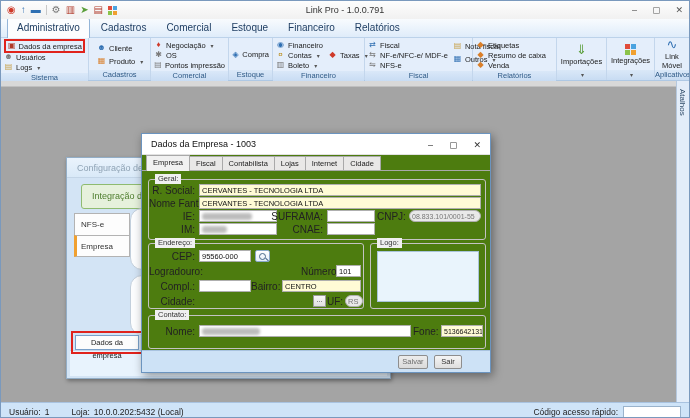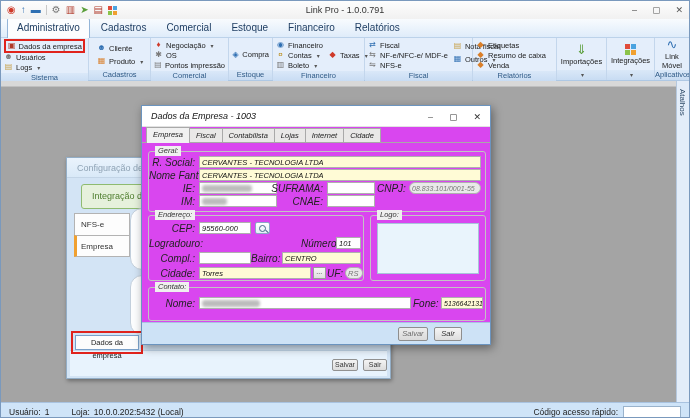--- a/index.html
+++ b/index.html
@@ -59,21 +59,21 @@
   .btabs{position:absolute;left:7px;top:55px;width:56px;}
   .btab{height:22px;background:#fdfdfd;border:1px solid #b3b3b3;border-bottom:none;font-size:8px;color:#333;display:flex;align-items:center;padding-left:6px;cursor:default;}
   .btab:last-child{border-bottom:1px solid #b3b3b3;}
   .btab.active{border-left:3px solid #f0a030;padding-left:4px;}
   .bredbox{position:absolute;left:4px;top:173px;border:2px solid #e0231c;padding:2px;}
   .bdados{width:64px;height:15px;background:#fcfcfc;border:1px solid #7aa0c8;font-size:7.5px;color:#222;text-align:center;line-height:13px;cursor:default;}
   .bbottom{position:absolute;left:3px;right:3px;top:192px;height:26px;background:#e8f3fd;border-top:1px solid #c2d6ea;}
   .btn{position:absolute;height:12px;background:linear-gradient(#f4f4f4,#dcdcdc);border:1px solid #919191;border-radius:2px;font-size:7px;color:#333;text-align:center;line-height:10px;cursor:default;}
 
   
-  .dialog{position:absolute;left:140px;top:24px;width:350px;height:240px;background:#d946ef;border:1px solid #6b94bf;box-shadow:2px 3px 9px rgba(0,0,0,.4);font-style:italic;}
+  .dialog{position:absolute;left:140px;top:52px;width:350px;height:240px;background:#4d7c0f;border:1px solid #6b94bf;box-shadow:2px 3px 9px rgba(0,0,0,.4);}
   .dtitle{position:relative;height:21px;background:#fff;border-bottom:1px solid #e2e2e2;}
   .dtitle .txt{font-size:9px;color:#111;line-height:21px;padding-left:9px;}
   .dctrls{position:absolute;right:9px;top:0;height:21px;display:flex;gap:16px;align-items:center;font-size:9px;color:#333;}
   .dtabs{height:16px;display:flex;align-items:flex-end;padding-left:4px;border-bottom:1px solid #a9a9a9;}
   .dtab{font-size:7.5px;color:#222;padding:2px 6px;border:1px solid #a9a9a9;border-bottom:none;background:#e9e8e7;margin-right:-1px;border-radius:1px 1px 0 0;cursor:default;}
   .dtab.active{background:#f1f1f1;padding-bottom:4px;margin-bottom:-1px;}
   .dbody{position:relative;height:181px;}
   .gb{position:absolute;border:1px solid #c3c3c3;border-radius:3px;}
   .gt{position:absolute;top:-6px;left:6px;background:#f0f0f0;padding:0 3px;font-size:7.5px;color:#333;line-height:10px;}
   .lbl{position:absolute;font-size:10px;color:#222;text-align:right;line-height:13px;white-space:nowrap;}
@@ -376,21 +376,20 @@
           <div class="inp" style="left:50px;top:6px;width:52px">95560-000</div>
           <span class="mag" style="left:106px;top:6px"><i></i></span>
           <span class="lbl" style="left:0;width:46px;top:21px">Logradouro:</span>
           <span class="lbl" style="left:152px;width:32px;top:21px">Número:</span>
           <div class="inp" style="left:187px;top:21px;width:25px">101</div>
           <span class="lbl" style="left:0;width:46px;top:36px">Compl.:</span>
           <div class="inp" style="left:50px;top:36px;width:52px"></div>
           <span class="lbl" style="left:102px;width:28px;top:36px">Bairro:</span>
           <div class="inp yellow" style="left:133px;top:36px;width:79px">CENTRO</div>
           <span class="lbl" style="left:0;width:46px;top:51px">Cidade:</span>
-          <div class="inp yellow" style="left:50px;top:51px;width:112px">Torres</div>
           <span class="dotbtn" style="left:164px;top:51px">...</span>
           <span class="lbl" style="left:178px;width:16px;top:51px">UF:</span>
           <div class="inp ro" style="left:196px;top:51px;width:18px">RS</div>
         </div>
 
         <div class="gb" style="left:228px;top:72px;width:116px;height:66px">
           <span class="gt">Logo:</span>
           <div class="logo-inner"></div>
         </div>
 

